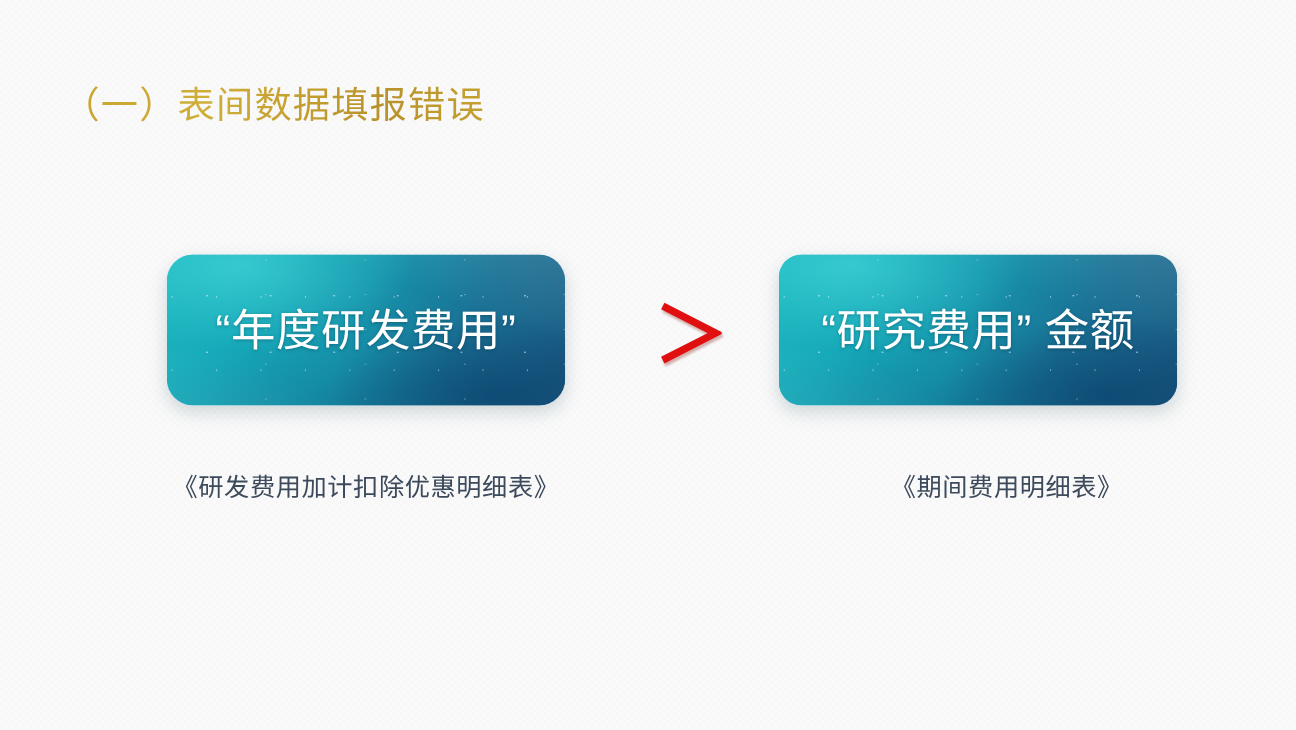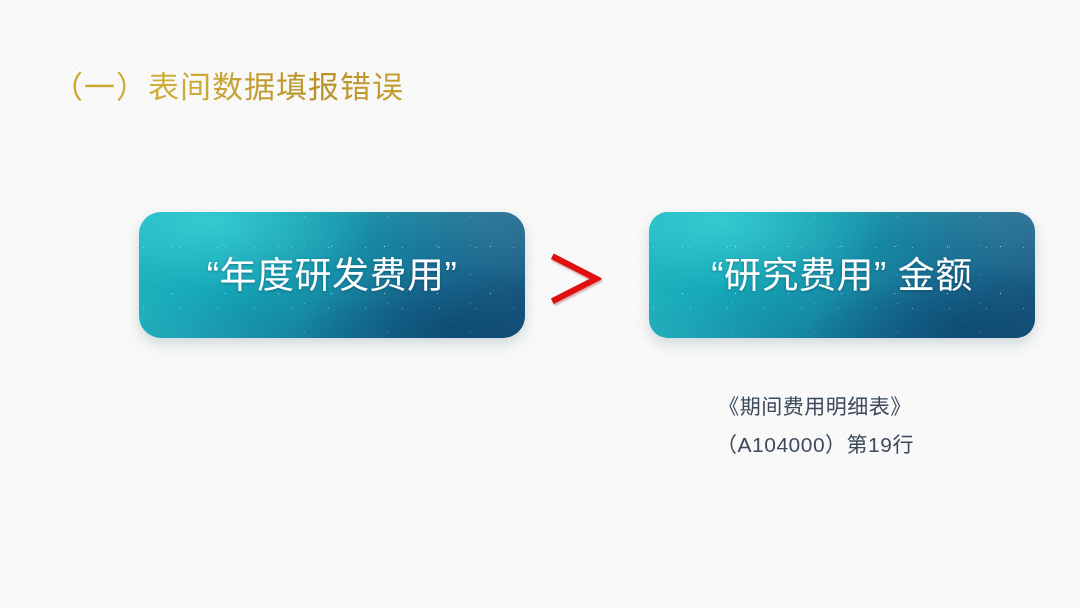--- a/index.html
+++ b/index.html
@@ -42,21 +42,21 @@
     -webkit-background-clip: text;
     background-clip: text;
     -webkit-text-fill-color: transparent;
     white-space: nowrap;
   }
 
   
   .concept-box {
     position: absolute;
     top: 212px;
-    width: 386px;
+    width: 332px;
     height: 126px;
     border-radius: 22px;
     overflow: hidden;
     box-shadow: 0 6px 14px rgba(30, 70, 90, 0.18);
     display: flex;
     align-items: center;
     justify-content: center;
   }
   #box-left  { left: 139px; }
   #box-right { left: 649px; border-radius: 19px; }
@@ -124,21 +124,21 @@
     top: 388px;
     width: 420px;
     text-align: center;
     color: #3c4a5c;
     font-size: 21px;
     line-height: 38px;
     letter-spacing: 0.5px;
     white-space: nowrap;
   }
   #caption-left  { left: 95px;  }
-  #caption-right { left: 605px; }
+  #caption-right { left: 629px; }
   .caption .caption-line { display: block; }
 </style>
 </head>
 <body>
 
 <div id="slide">
 
   <div id="slide-title">（一）表间数据填报错误</div>
 
   <div class="concept-box" id="box-left">
@@ -151,20 +151,20 @@
   <div id="comparison-operator">＞</div>
 
   <div class="concept-box" id="box-right">
     <div class="box-bg"></div>
     <div class="box-facets"></div>
     <div class="box-stars"></div>
     <div class="box-label">“研究费用” 金额</div>
   </div>
 
   <div class="caption" id="caption-left">
+    <span class="caption-line">《研发费用加计扣除优惠明细表》</span>
   </div>
 
   <div class="caption" id="caption-right">
     <span class="caption-line">《期间费用明细表》</span>
-    <span class="caption-line">（A104000）第19行</span>
   </div>
 
 </div>
 
 </body></html>

